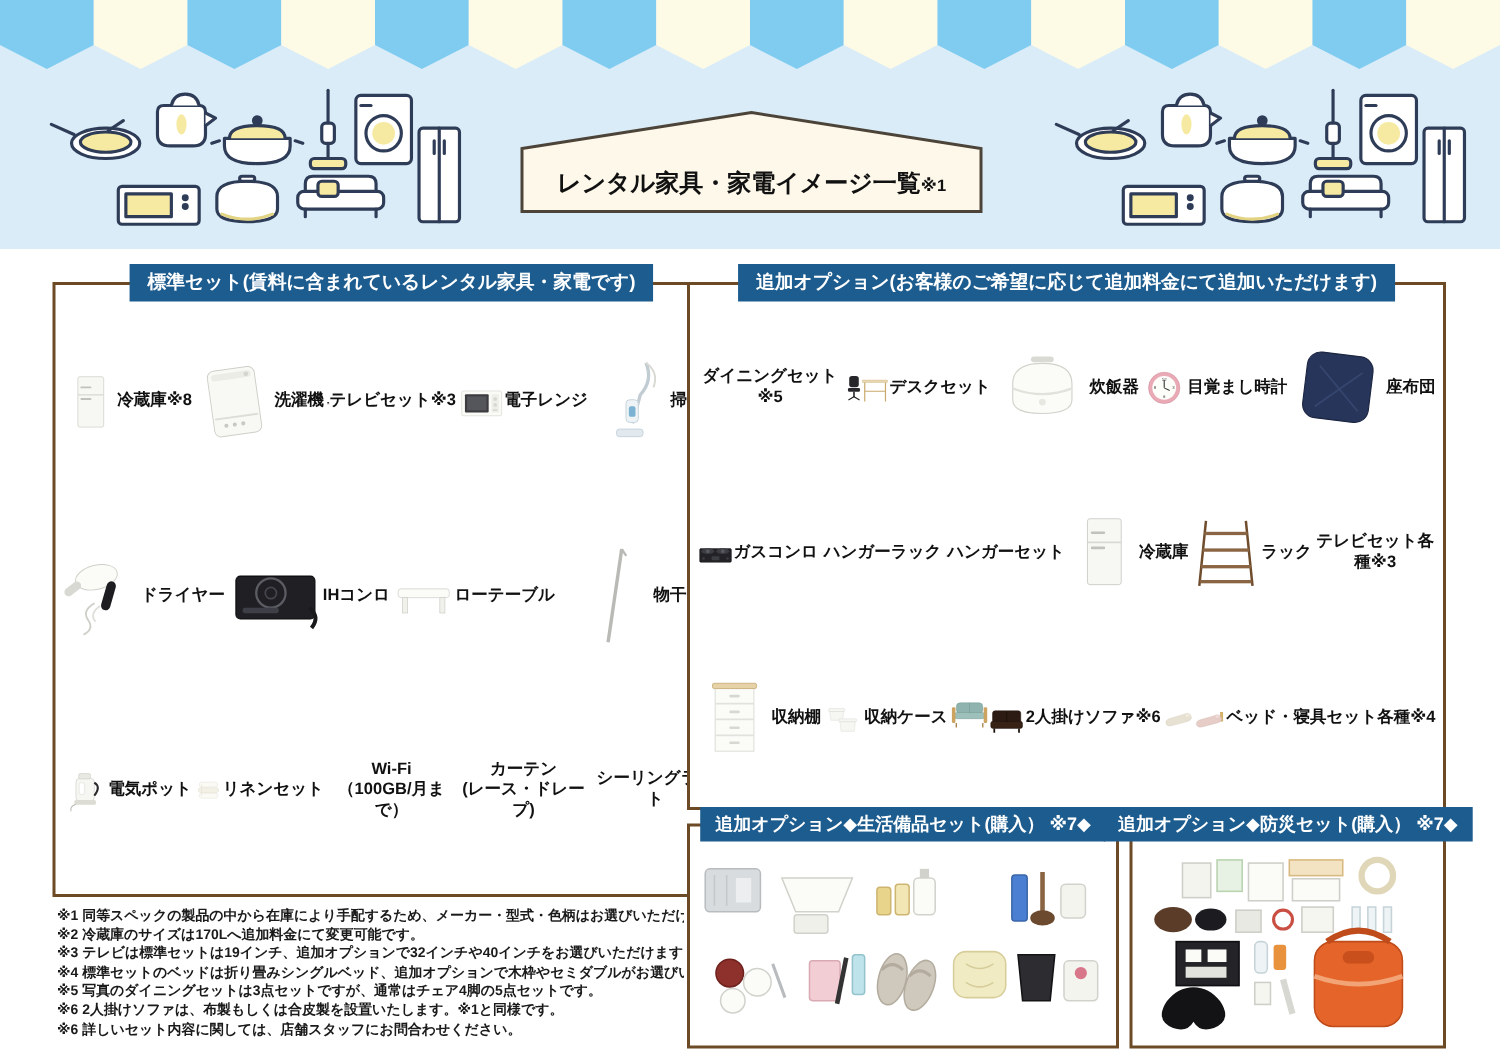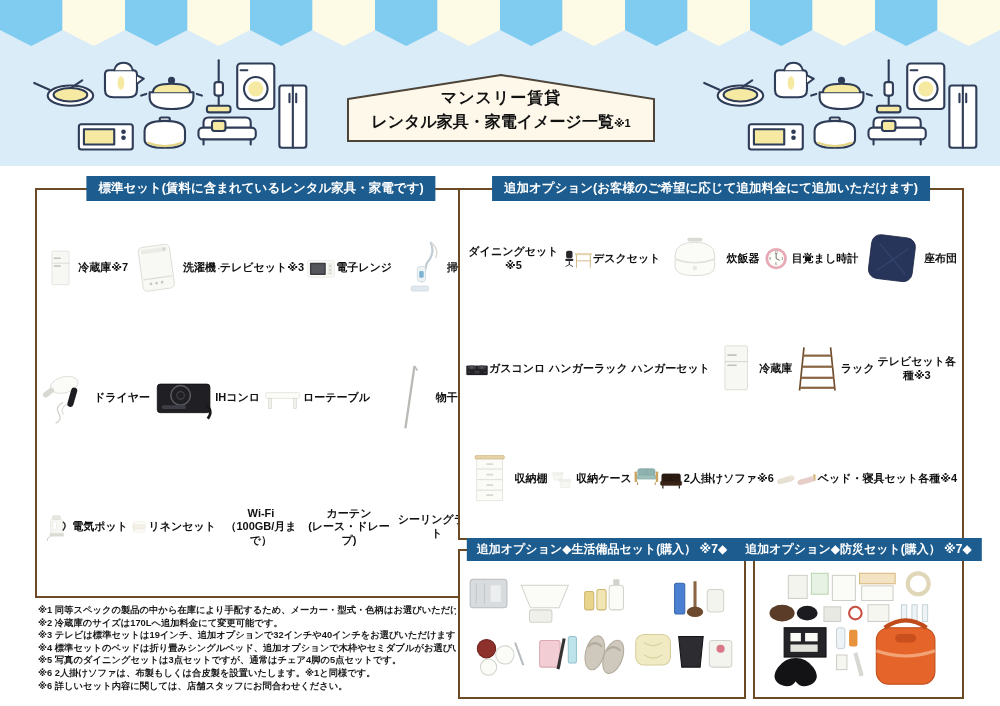--- a/index.html
+++ b/index.html
@@ -185,39 +185,38 @@
           <rect x="200" y="88" width="68" height="14" rx="5" fill="#fff"></rect>
           <rect x="216" y="80" width="16" height="12" rx="3" fill="#f6eaa2"></rect>
           <line x1="206" y1="102" x2="206" y2="108"></line>
           <line x1="262" y1="102" x2="262" y2="108"></line>
         </g>
       </svg></div>
   <div class="banner">
     <svg viewBox="0 0 312 72" preserveAspectRatio="none">
       <polygon points="3,27 156,3 309,27 309,69 3,69" fill="#fdf8ea" stroke="#4d4439" stroke-width="2"></polygon>
     </svg>
-    <div class="txt t1">マンスリー賃貸</div>
     <div class="txt t2"><span>レンタル家具・家電イメージ一覧</span><span class="note">※1</span></div>
   </div>
 </div>
 
 <div class="panel panel-standard">
   <div class="tab">標準セット(賃料に含まれているレンタル家具・家電です)</div>
   <div class="grid">
       <div class="prow">
         <div class="cell">
           <div class="art">
             <svg viewBox="0 0 84 92">
               <rect x="23" y="5" width="40" height="78" rx="3" fill="#f7f7f4" stroke="#c9c9c3"></rect>
               <line x1="23" y1="33" x2="63" y2="33" stroke="#d9d9d3" stroke-width="2"></line>
               <rect x="27" y="20" width="17" height="3" rx="1.5" fill="#c2c2bc"></rect>
               <rect x="27" y="38" width="17" height="3" rx="1.5" fill="#c2c2bc"></rect>
             </svg>
           </div>
-          <div class="plabel">冷蔵庫※7</div>
+          <div class="plabel">冷蔵庫※8</div>
         </div>
         <div class="cell">
           <div class="art">
             <svg viewBox="0 0 84 92">
               <g transform="rotate(-8 42 46)">
                 <rect x="17" y="9" width="50" height="70" rx="7" fill="#f8f8f5" stroke="#cfcfc9"></rect>
                 <rect x="21" y="13" width="42" height="7" rx="3.5" fill="#ecece7"></rect>
                 <line x1="19" y1="60" x2="65" y2="60" stroke="#ddddd7" stroke-width="2"></line>
                 <circle cx="30" cy="68" r="2.2" fill="#c9c9c3"></circle>
                 <circle cx="39" cy="68" r="2.2" fill="#c9c9c3"></circle>

